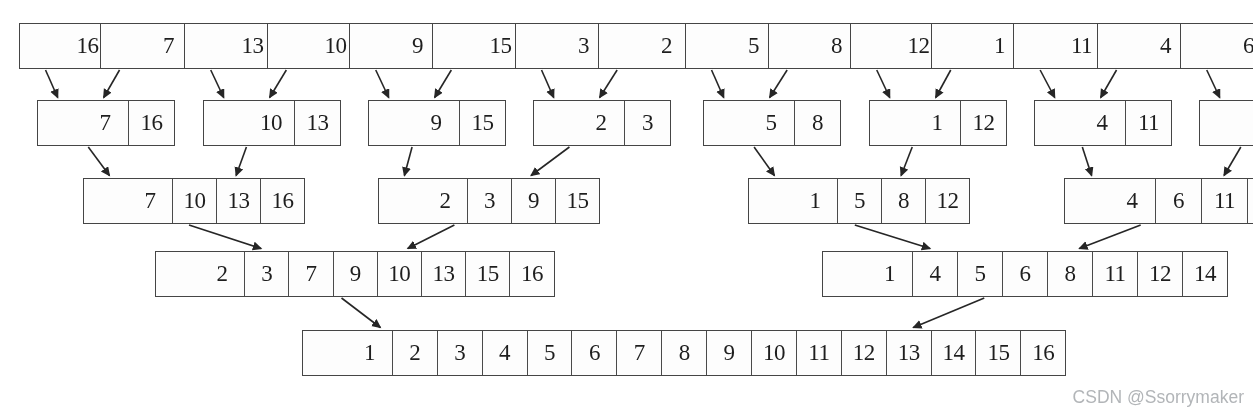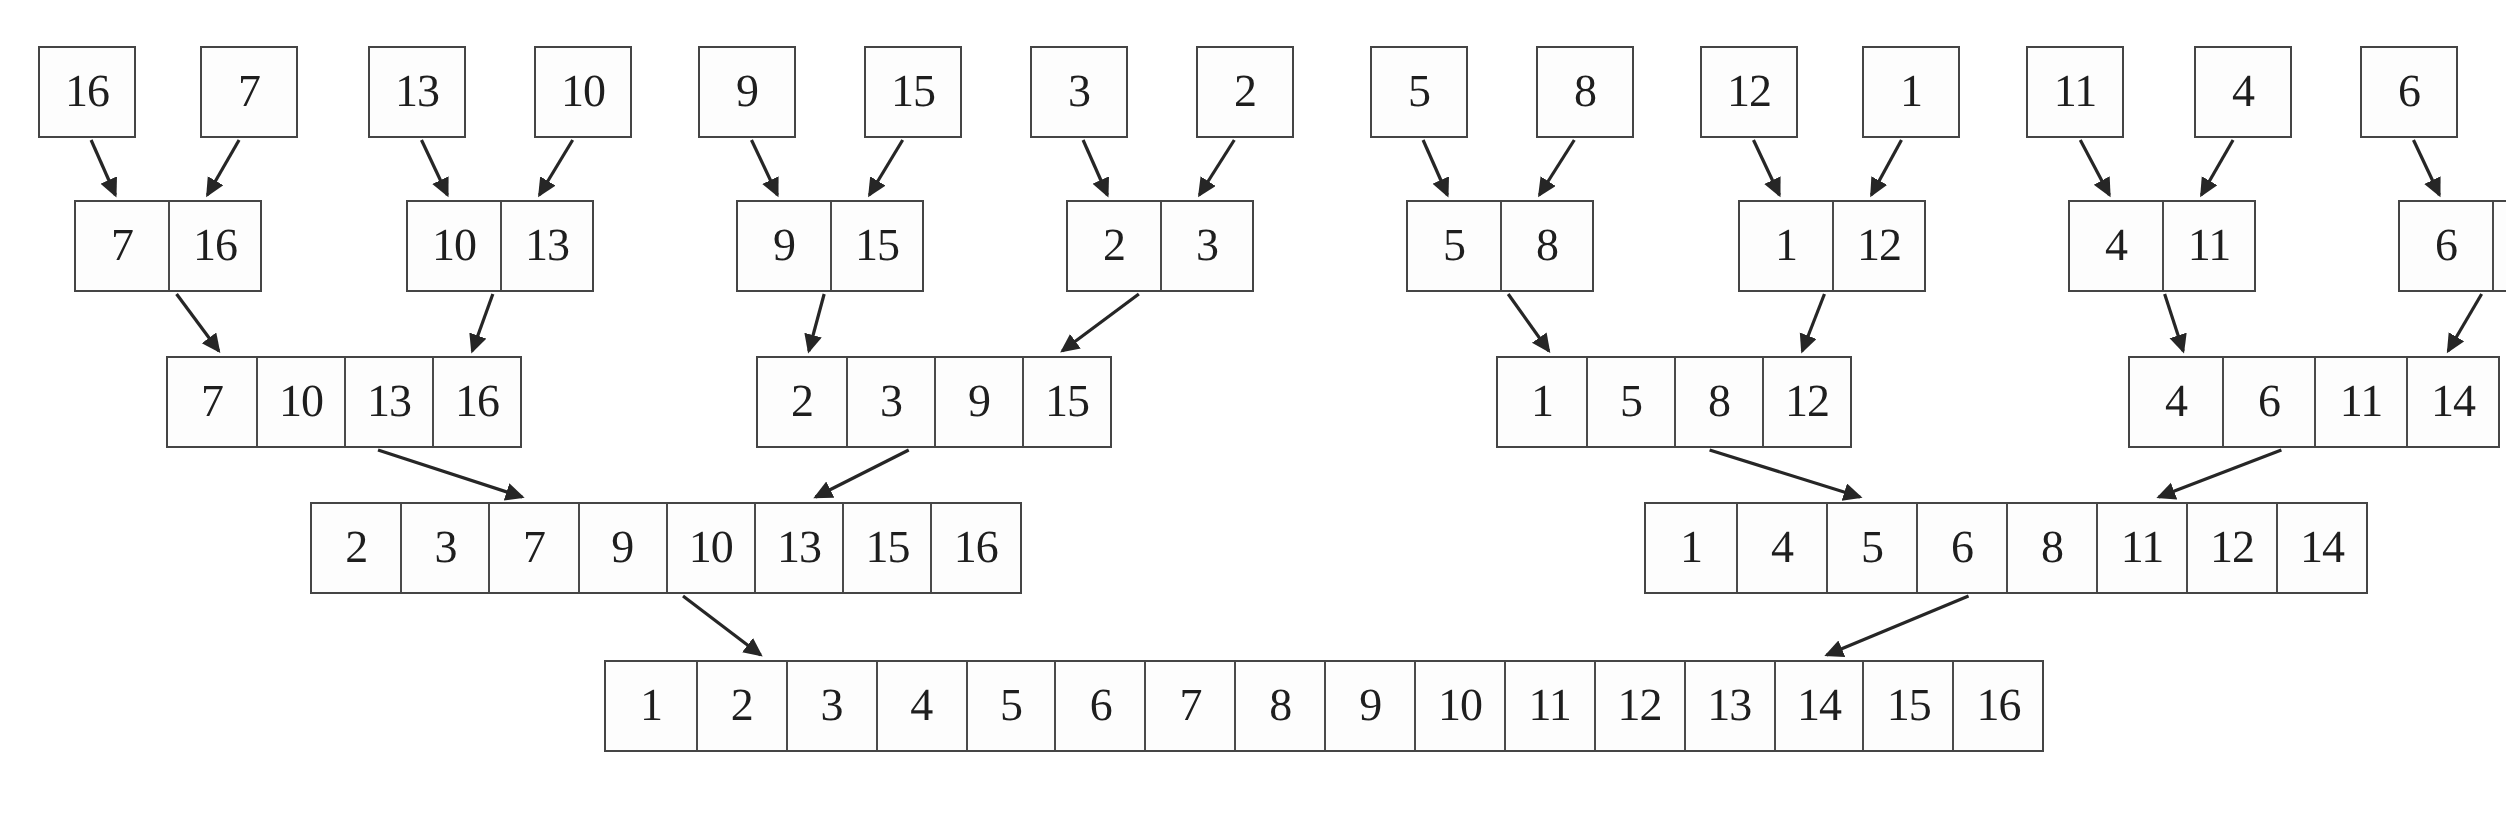--- a/index.html
+++ b/index.html
@@ -11,20 +11,21 @@
     font-family:"Liberation Serif","DejaVu Serif",serif;
   }
   #arrows{position:absolute;left:0;top:0;z-index:2;pointer-events:none;}
   #boxes{position:absolute;left:0;top:0;width:100%;height:100%;z-index:1;}
   .group{
     position:absolute;
     display:flex;
     box-sizing:border-box;
     border:1.6px solid #454545;
     background:#fdfdfd;
+    padding-left:44px;
   }
   .cell{
     box-sizing:border-box;
     display:flex;align-items:center;justify-content:center;
     font-size:23px;
     color:#1e1e1e;
     border-left:1.4px solid #4a4a4a;
     letter-spacing:-0.5px;
   }
   .cell:first-child{border-left:none;}
@@ -212,13 +213,14 @@
         <div class="cell" style="width: 44.9px;">9</div>
         <div class="cell" style="width: 44.9px;">10</div>
         <div class="cell" style="width: 44.9px;">11</div>
         <div class="cell" style="width: 44.9px;">12</div>
         <div class="cell" style="width: 44.9px;">13</div>
         <div class="cell" style="width: 44.9px;">14</div>
         <div class="cell" style="width: 44.9px;">15</div>
         <div class="cell" style="width: 44.9px;">16</div>
       </div>
     </div>
+  <div class="watermark">CSDN @Ssorrymaker</div>
 </div>
 
 </body></html>

